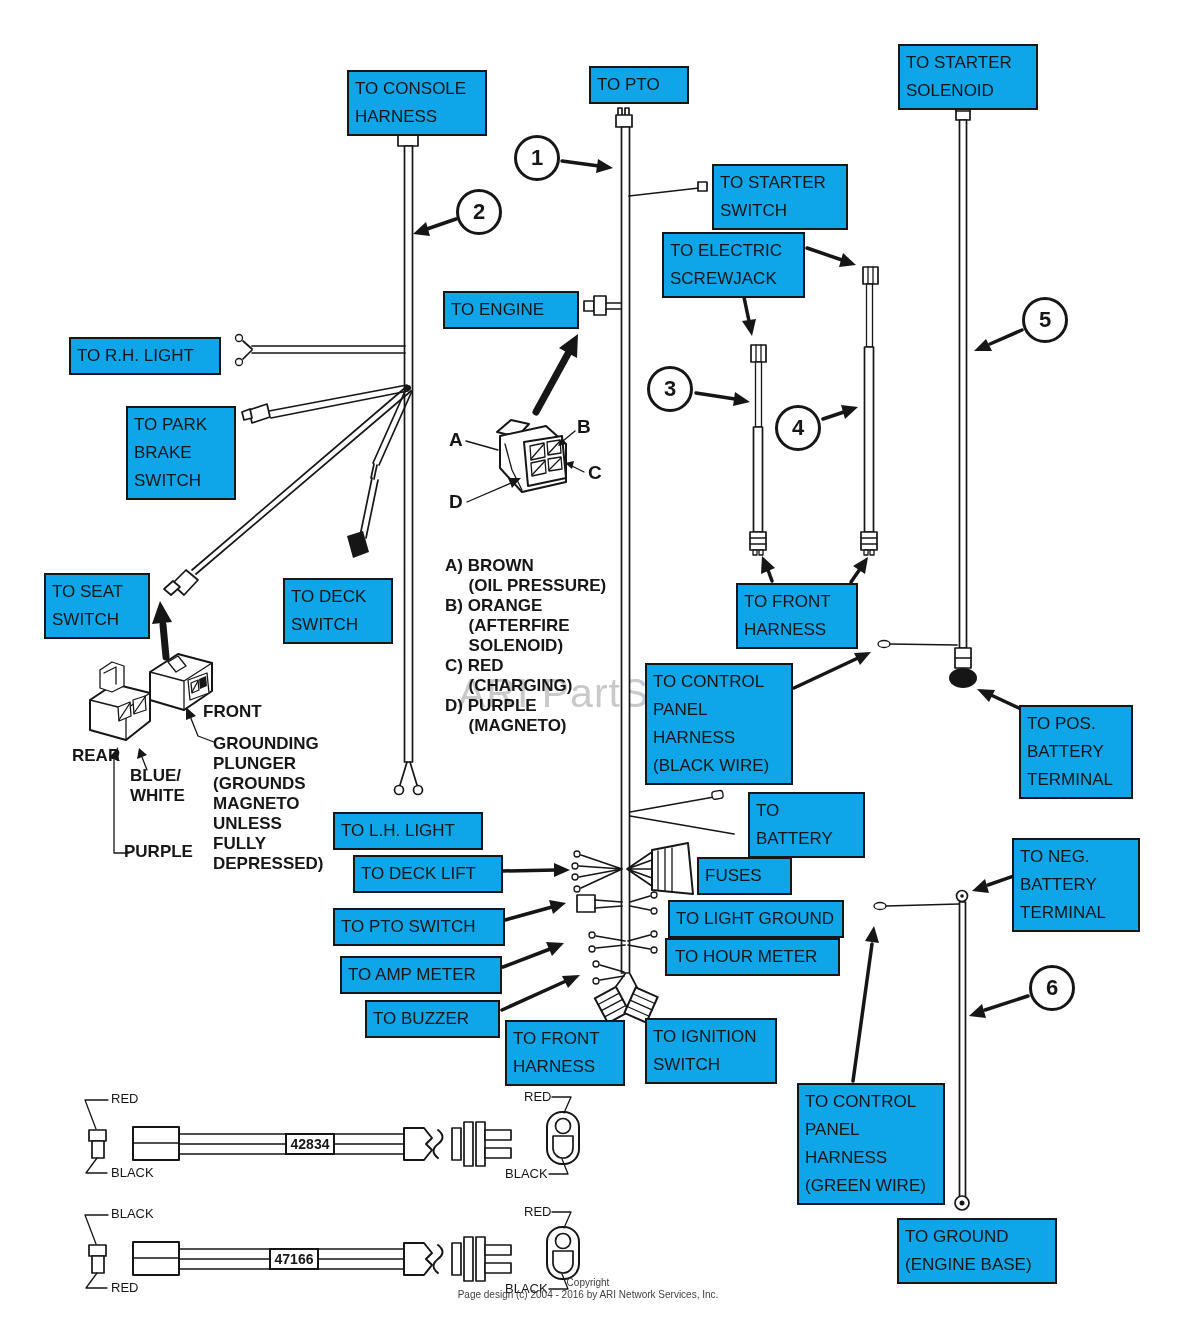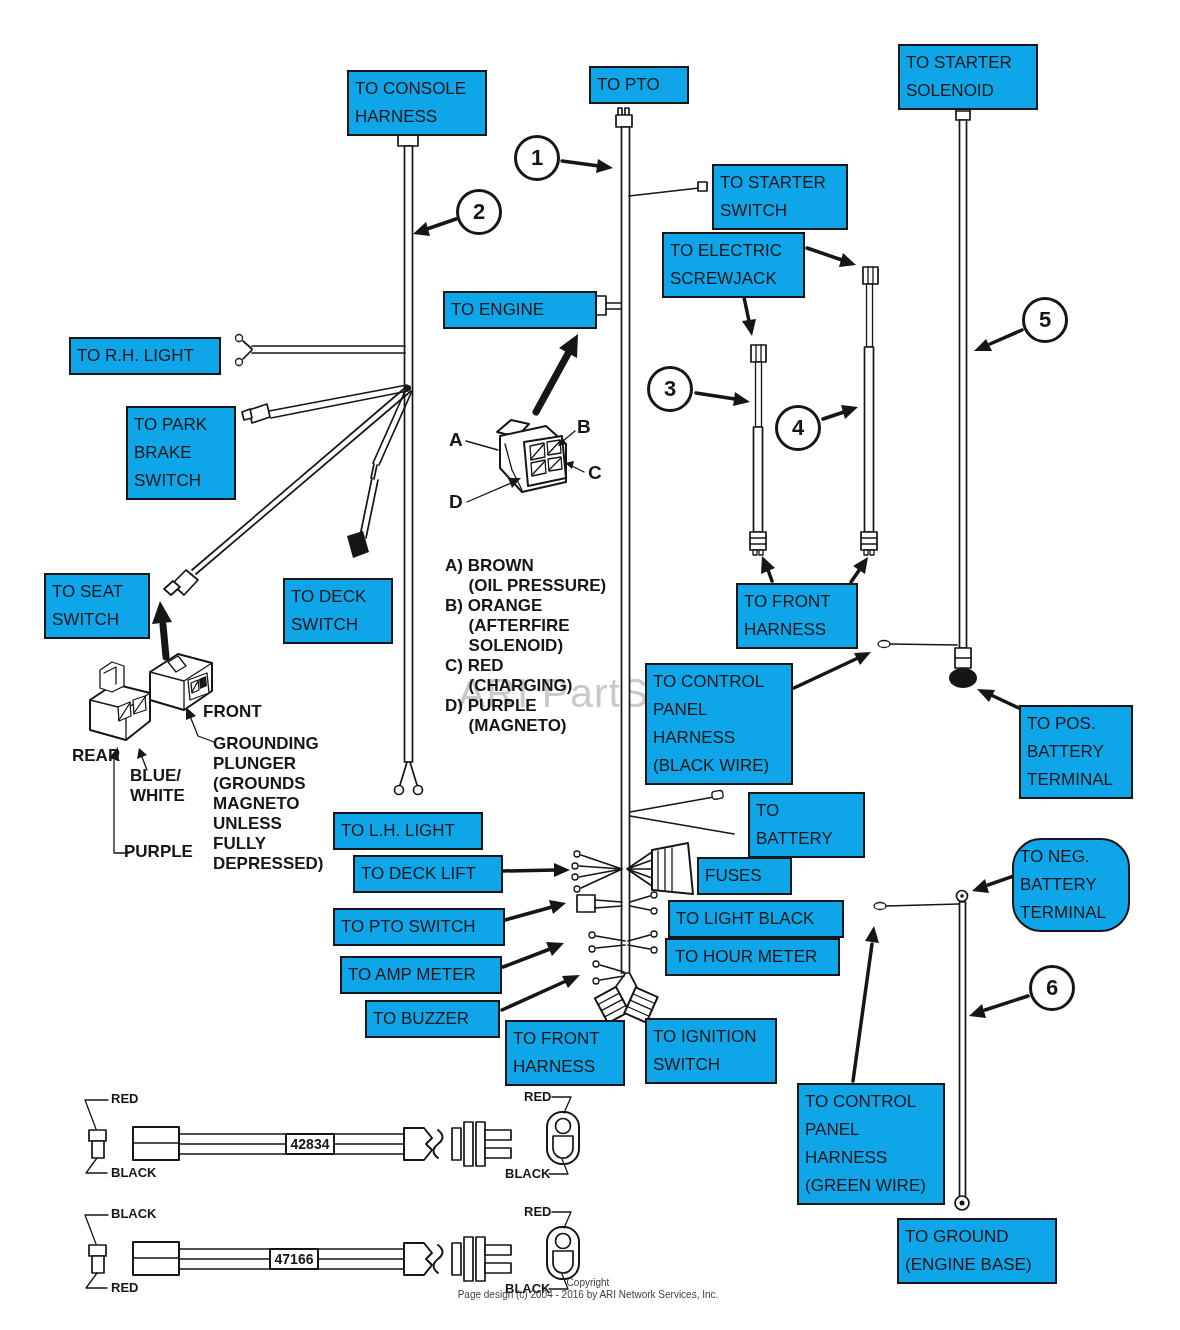--- a/index.html
+++ b/index.html
@@ -16,21 +16,21 @@
   .art .med{stroke-width:1.7;}
   .art .thick{stroke-width:3.5;}
   .art .xthick{stroke-width:7;}
   .lbl{position:absolute;z-index:3;background:#0ea5e9;border:2px solid #161616;
        font-size:17px;line-height:28px;font-weight:normal;padding:3px 6px;
        white-space:pre-line;box-sizing:border-box;}
   .callout{position:absolute;z-index:3;width:46px;height:46px;border:3px solid #161616;border-radius:50%;
        background:#fff;display:flex;align-items:center;justify-content:center;
        font-size:22px;font-weight:bold;box-sizing:border-box;}
   .txt{position:absolute;z-index:3;font-weight:bold;font-size:17px;line-height:20px;white-space:pre;}
-  .cbl{position:absolute;z-index:3;font-weight:bold;font-size:13px;line-height:14px;white-space:nowrap;}
+  .cbl{position:absolute;z-index:3;font-weight:normal;font-size:13px;line-height:14px;white-space:nowrap;}
   .ptnum{position:absolute;z-index:3;background:#fff;border:2.5px solid #161616;width:50px;height:22px;
        font-size:14px;font-weight:bold;display:flex;align-items:center;justify-content:center;box-sizing:border-box;}
   .pin{position:absolute;z-index:3;font-weight:bold;font-size:19px;}
   .footer{position:absolute;z-index:3;left:368px;top:1277px;width:440px;text-align:center;
        font-size:10px;line-height:11.5px;color:#3f3f3f;font-weight:normal;}
 </style>
 </head>
 <body>
 
 <div id="stage">
@@ -349,21 +349,21 @@
 
   <div class="lbl" style="left:347px;top:70px;width:140px;">TO CONSOLE
 HARNESS</div>
   <div class="lbl" style="left:589px;top:66px;width:100px;">TO PTO</div>
   <div class="lbl" style="left:898px;top:44px;width:140px;">TO STARTER
 SOLENOID</div>
   <div class="lbl" style="left:712px;top:164px;width:136px;">TO STARTER
 SWITCH</div>
   <div class="lbl" style="left:662px;top:232px;width:143px;">TO ELECTRIC
 SCREWJACK</div>
-  <div class="lbl" style="left:443px;top:291px;width:154px;">TO ENGINE</div>
+  <div class="lbl" style="left:443px;top:291px;width:136px;">TO ENGINE</div>
   <div class="lbl" style="left:69px;top:337px;width:152px;">TO R.H. LIGHT</div>
   <div class="lbl" style="left:126px;top:406px;width:110px;">TO PARK
 BRAKE
 SWITCH</div>
   <div class="lbl" style="left:44px;top:573px;width:106px;">TO SEAT
 SWITCH</div>
   <div class="lbl" style="left:283px;top:578px;width:110px;">TO DECK
 SWITCH</div>
   <div class="lbl" style="left:736px;top:583px;width:122px;">TO FRONT
 HARNESS</div>
@@ -373,29 +373,29 @@
 (BLACK WIRE)</div>
   <div class="lbl" style="left:1019px;top:705px;width:114px;">TO POS.
 BATTERY
 TERMINAL</div>
   <div class="lbl" style="left:333px;top:812px;width:150px;">TO L.H. LIGHT</div>
   <div class="lbl" style="left:748px;top:792px;width:117px;">TO
 BATTERY</div>
   <div class="lbl" style="left:353px;top:855px;width:150px;">TO DECK LIFT</div>
   <div class="lbl" style="left:697px;top:857px;width:95px;">FUSES</div>
   <div class="lbl" style="left:333px;top:908px;width:172px;">TO PTO SWITCH</div>
-  <div class="lbl" style="left:668px;top:900px;width:176px;">TO LIGHT BLACK</div>
+  <div class="lbl" style="left:668px;top:900px;width:176px;">TO LIGHT GROUND</div>
   <div class="lbl" style="left:340px;top:956px;width:162px;">TO AMP METER</div>
   <div class="lbl" style="left:665px;top:938px;width:175px;padding-left:8px;">TO HOUR METER</div>
   <div class="lbl" style="left:365px;top:1000px;width:135px;">TO BUZZER</div>
   <div class="lbl" style="left:505px;top:1020px;width:120px;">TO FRONT
 HARNESS</div>
   <div class="lbl" style="left:645px;top:1018px;width:132px;">TO IGNITION
 SWITCH</div>
-  <div class="lbl" style="left:1012px;top:838px;width:118px;border-radius:29px;">TO NEG.
+  <div class="lbl" style="left:1012px;top:838px;width:128px;">TO NEG.
 BATTERY
 TERMINAL</div>
   <div class="lbl" style="left:797px;top:1083px;width:148px;">TO CONTROL
 PANEL
 HARNESS
 (GREEN WIRE)</div>
   <div class="lbl" style="left:897px;top:1218px;width:160px;">TO GROUND
 (ENGINE BASE)</div>
 
   <div class="ptnum" style="left:269px;top:1133px;margin-left:16px;">42834</div>

